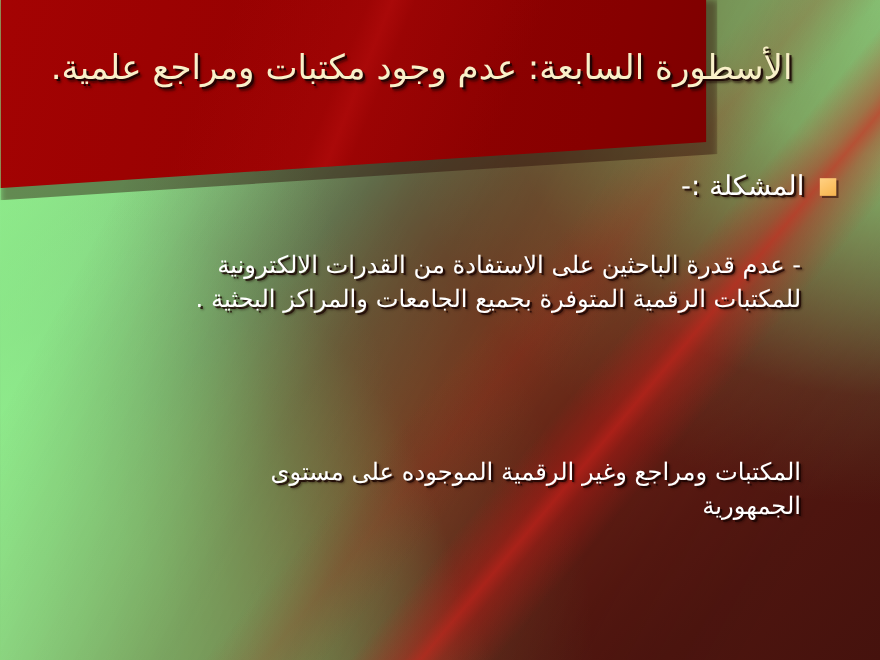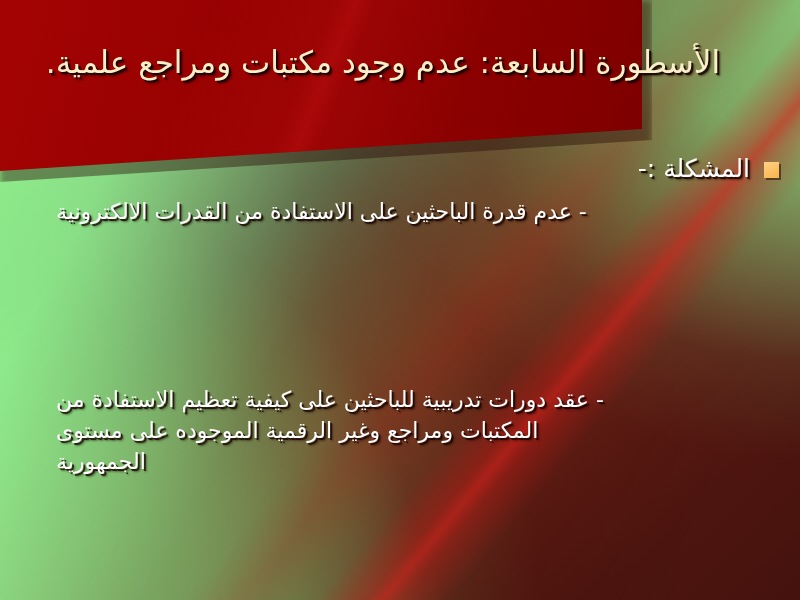--- a/index.html
+++ b/index.html
@@ -212,21 +212,21 @@
     height: 460px;
     direction: rtl;
   }
 
   .block { position: absolute; width: 100%; }
 
   .bullet-line {
     display: flex;
     align-items: center;
     justify-content: flex-start;
-    padding-right: 21px;
+    padding-right: 40px;
     box-sizing: border-box;
   }
 
   .bullet-marker {
     width: 15px;
     height: 16px;
     flex: 0 0 auto;
     background: linear-gradient(150deg, #ffd184 0%, #fcc164 55%, #f5b44f 100%);
     box-shadow: 2px 2px 0 rgba(40,10,5,0.55);
     margin-left: 14px;
@@ -242,27 +242,28 @@
     text-shadow:
       2px 2px 0 rgba(25,4,3,0.80),
       3px 3px 2px rgba(25,4,3,0.45);
     white-space: nowrap;
   }
 
   .para {
     font-size: 22px;
     line-height: 1.42;
     color: #ffffff;
-    text-align: left;
+    text-align: right;
     font-weight: 400;
     text-shadow:
       2px 2px 0 rgba(25,4,3,0.78),
       3px 3px 2px rgba(25,4,3,0.42);
-    padding: 0 96px 0 56px;
+    padding: 0 72px 0 56px;
     box-sizing: border-box;
+    margin-top: 30px;
   }
 
   .para .ln { display: block; white-space: nowrap; }
 
   
   #blk-problem-head  { top: 14px; }
   #blk-problem-body  { top: 56px; }
   #blk-solution-head { top: 200px; }
   #blk-solution-body { top: 244px; }
 </style>
@@ -287,23 +288,23 @@
 
   <div class="body-area">
 
     <div class="block bullet-line" id="blk-problem-head">
       <span class="bullet-marker"></span>
       <span class="bullet-text">المشكلة :-</span>
     </div>
 
     <div class="block para" id="blk-problem-body">
       <span class="ln">- عدم قدرة الباحثين على الاستفادة من القدرات الالكترونية</span>
+      <span class="ln">للمكتبات الرقمية المتوفرة بجميع الجامعات والمراكز البحثية .</span>
     </div>
 
 
     <div class="block para" id="blk-solution-body">
-      <span class="ln">- عقد دورات تدريبية للباحثين على كيفية تعظيم الاستفادة من</span>
       <span class="ln">المكتبات ومراجع وغير الرقمية الموجوده على مستوى</span>
       <span class="ln">الجمهورية</span>
     </div>
 
   </div>
 </div>
 
 </body></html>

